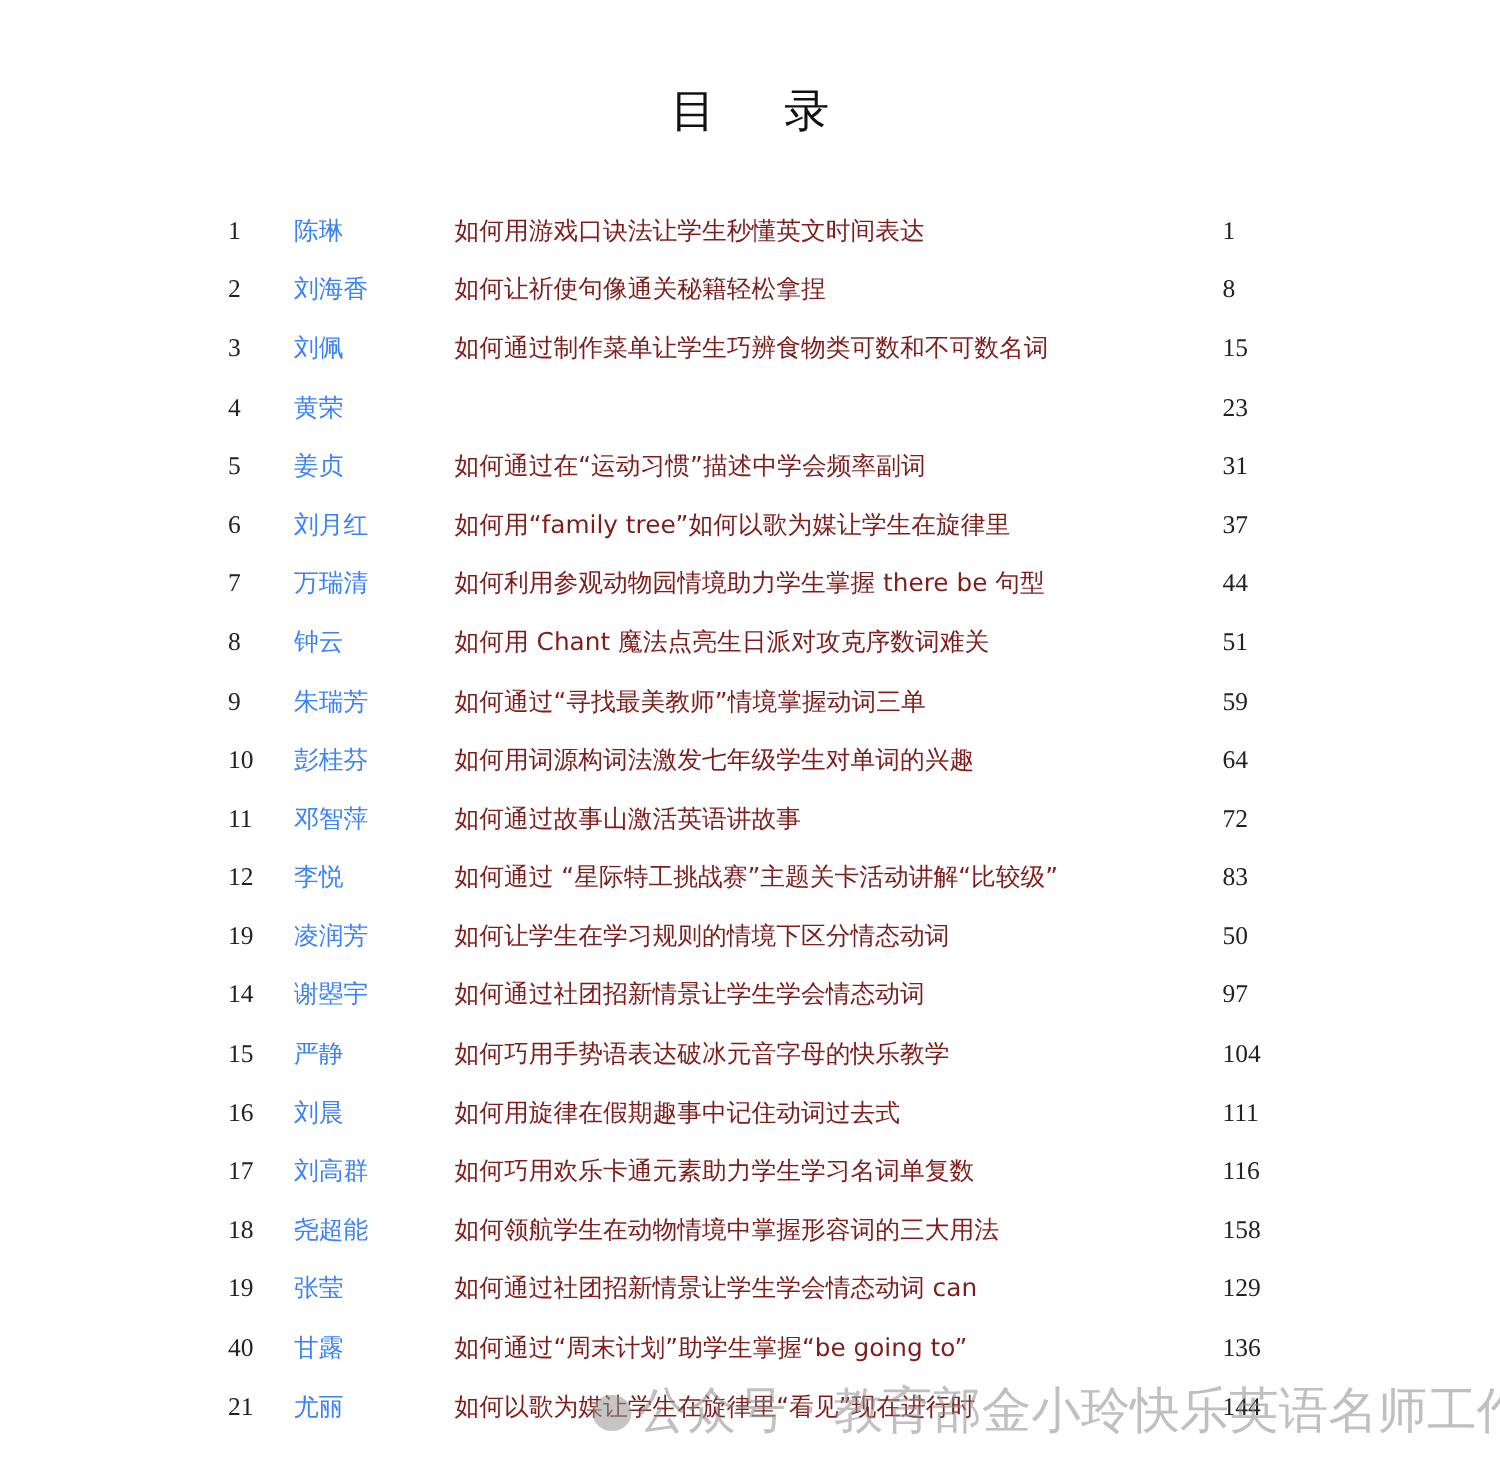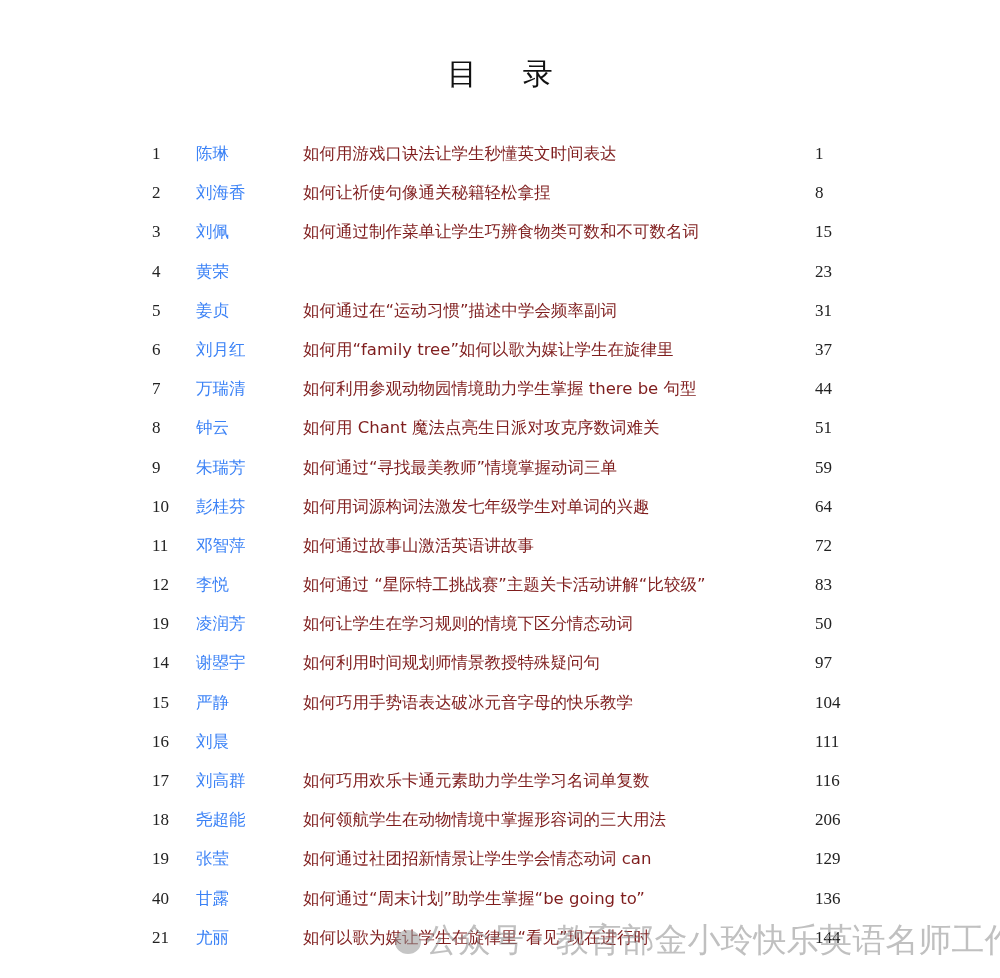--- a/index.html
+++ b/index.html
@@ -169,45 +169,46 @@
     </div>
     <div class="toc-row">
       <span class="col-num">19</span>
       <span class="col-author">凌润芳</span>
       <span class="col-title">如何让学生在学习规则的情境下区分情态动词</span>
       <span class="col-page">50</span>
     </div>
     <div class="toc-row">
       <span class="col-num">14</span>
       <span class="col-author">谢曌宇</span>
-      <span class="col-title">如何利用时间规划师情景教授特殊疑问句</span>
+      <span class="col-title">如何通过社团招新情景让学生学会情态动词</span>
       <span class="col-page">97</span>
     </div>
     <div class="toc-row">
       <span class="col-num">15</span>
       <span class="col-author">严静</span>
       <span class="col-title">如何巧用手势语表达破冰元音字母的快乐教学</span>
       <span class="col-page">104</span>
     </div>
     <div class="toc-row">
       <span class="col-num">16</span>
       <span class="col-author">刘晨</span>
+      <span class="col-title">如何用旋律在假期趣事中记住动词过去式</span>
       <span class="col-page">111</span>
     </div>
     <div class="toc-row">
       <span class="col-num">17</span>
       <span class="col-author">刘高群</span>
       <span class="col-title">如何巧用欢乐卡通元素助力学生学习名词单复数</span>
       <span class="col-page">116</span>
     </div>
     <div class="toc-row">
       <span class="col-num">18</span>
       <span class="col-author">尧超能</span>
       <span class="col-title">如何领航学生在动物情境中掌握形容词的三大用法</span>
-      <span class="col-page">206</span>
+      <span class="col-page">158</span>
     </div>
     <div class="toc-row">
       <span class="col-num">19</span>
       <span class="col-author">张莹</span>
       <span class="col-title">如何通过社团招新情景让学生学会情态动词 can</span>
       <span class="col-page">129</span>
     </div>
     <div class="toc-row">
       <span class="col-num">40</span>
       <span class="col-author">甘露</span>

